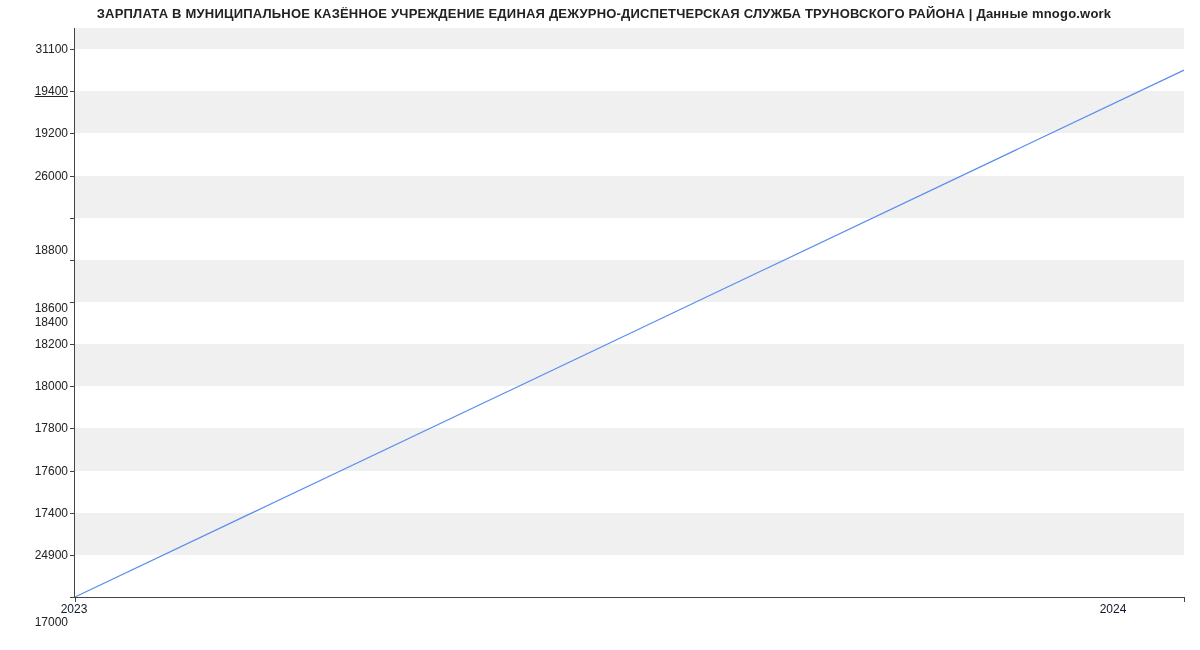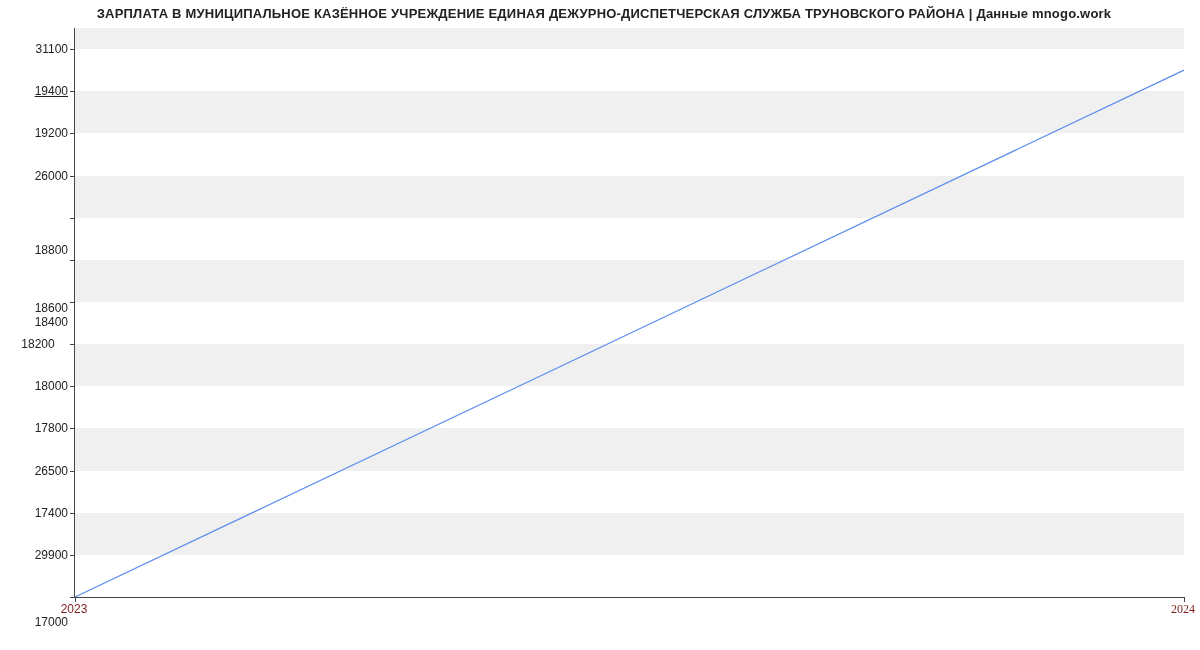--- a/index.html
+++ b/index.html
@@ -55,21 +55,21 @@
     position:absolute;
     left:-5px;
     width:5px;
     height:1px;
     background:#444;
   }
   .xtick {
     position: absolute;
     top: 602px;
     font-size: 12px;
-    color: #7f1d1d;
+    color: #0f172a;
     transform: translateX(-50%);
   }
   .xtick-mark {
     position:absolute;
     bottom:-5px;
     width:1px;
     height:5px;
     background:#444;
   }
   svg.line-layer {
@@ -114,28 +114,28 @@
       <div class="ytick-mark" style="top: 231.815px;"></div>
       <div class="ytick-mark" style="top: 189.667px;"></div>
       <div class="ytick-mark" style="top: 147.519px;"></div>
       <div class="ytick-mark" style="top: 105.37px;"></div>
       <div class="ytick-mark" style="top: 63.2222px;"></div>
       <div class="ytick-mark" style="top: 21.0741px;"></div>
       <div class="xtick-mark" style="left: 0px;"></div>
       <div class="xtick-mark" style="left: 1109px;"></div>
     </div>
 <div class="ytick" style="top: 622px;">17000</div>
-    <div class="ytick" style="top: 554.852px;">29900</div>
+    <div class="ytick" style="top: 554.852px;">24900</div>
     <div class="ytick" style="top: 512.704px;">17400</div>
-    <div class="ytick" style="top: 470.556px;">26500</div>
+    <div class="ytick" style="top: 470.556px;">17600</div>
     <div class="ytick" style="top: 428.407px;">17800</div>
     <div class="ytick" style="top: 386.259px;">18000</div>
-    <div class="ytick" style="top: 344.111px; text-align: center;">18200</div>
+    <div class="ytick" style="top: 344.111px;">18200</div>
     <div class="ytick" style="top: 301.963px; margin-top: 20px;">18400</div>
     <div class="ytick" style="top: 259.815px; margin-top: 48px;">18600</div>
     <div class="ytick" style="top: 217.667px; margin-top: 32px;">18800</div>
     <div class="ytick" style="top: 175.519px;">26000</div>
     <div class="ytick" style="top: 133.37px;">19200</div>
     <div class="ytick" style="top: 91.2222px; text-decoration: underline;">19400</div>
     <div class="ytick" style="top: 49.0741px;">31100</div>
     <div class="xtick" style="left: 74px;">2023</div>
-    <div class="xtick" style="left: 1183px; font-family: Liberation Serif, serif;">2024</div>
+    <div class="xtick" style="left: 1113px;">2024</div>
   </div>
 
 </body></html>

